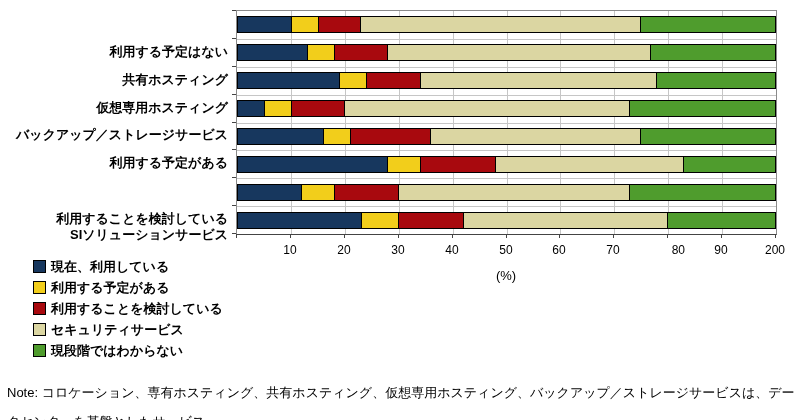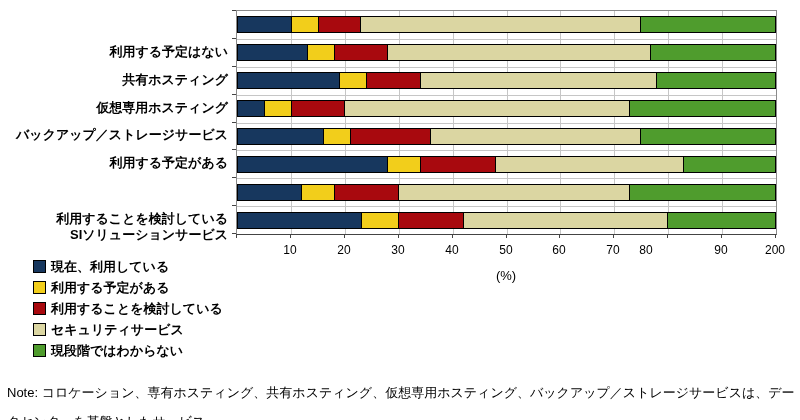--- a/index.html
+++ b/index.html
@@ -174,16 +174,16 @@
     <div class="ytick" style="left: 232px; top: 177px;"></div>
     <div class="ytick" style="left: 232px; top: 205px;"></div>
     <div class="ytick" style="left: 232px; top: 233px;"></div>
     <div class="xticklab" style="left: 272px;">10</div>
     <div class="xticklab" style="left: 326px;">20</div>
     <div class="xticklab" style="left: 380px;">30</div>
     <div class="xticklab" style="left: 434px;">40</div>
     <div class="xticklab" style="left: 488px;">50</div>
     <div class="xticklab" style="left: 541px;">60</div>
     <div class="xticklab" style="left: 595px;">70</div>
-    <div class="xticklab" style="left: 628px;">80</div>
+    <div class="xticklab" style="left: 649px; text-align: right;">80</div>
     <div class="xticklab" style="left: 703px;">90</div>
     <div class="xticklab" style="left: 757px;">200</div>
   </div>
 
 </body></html>

